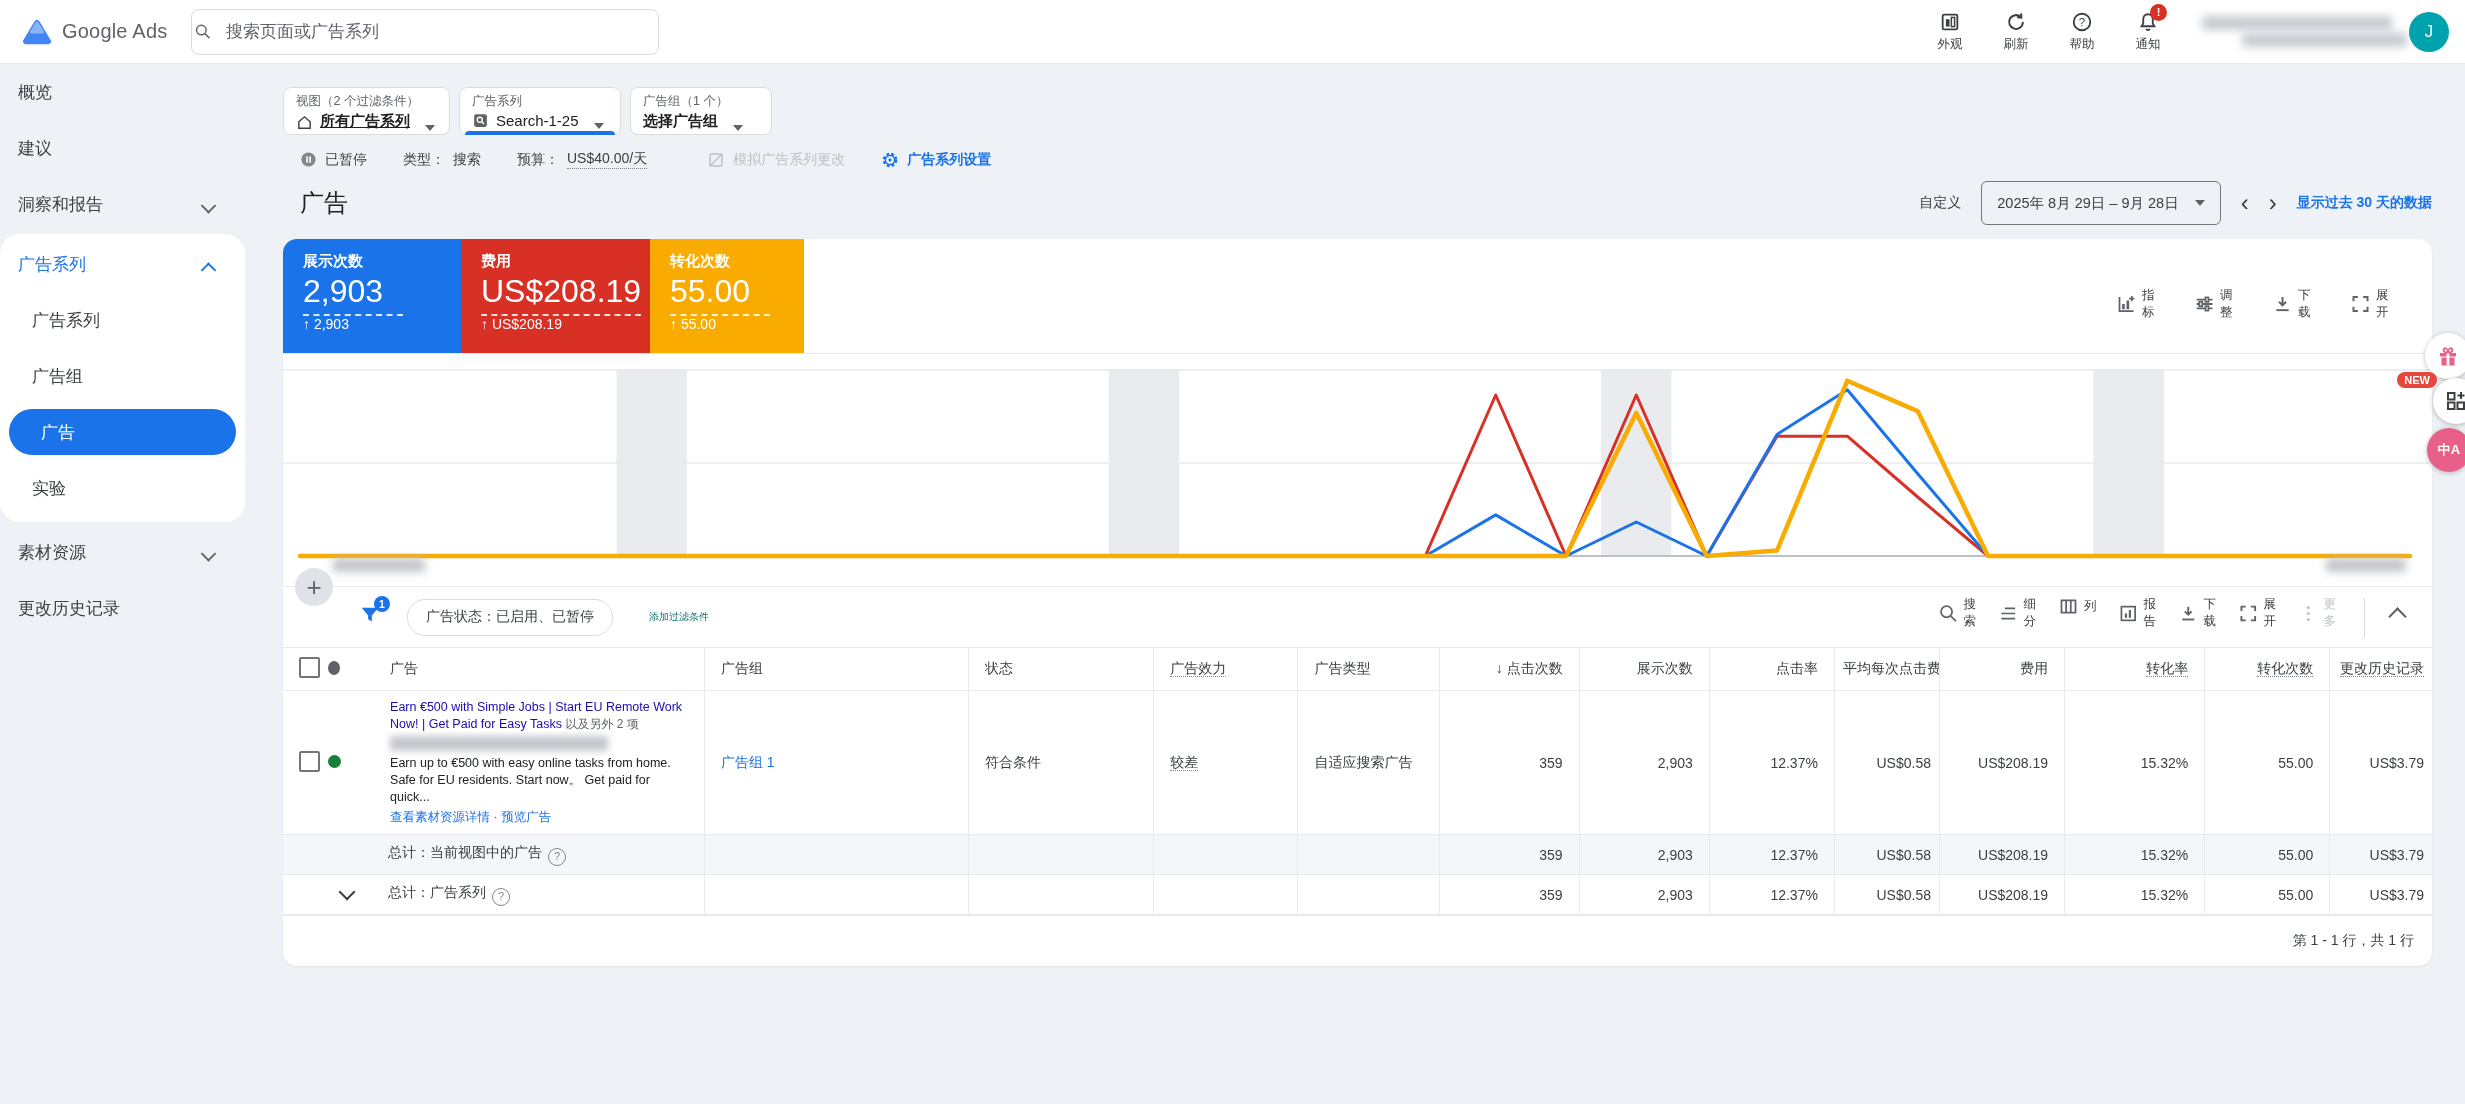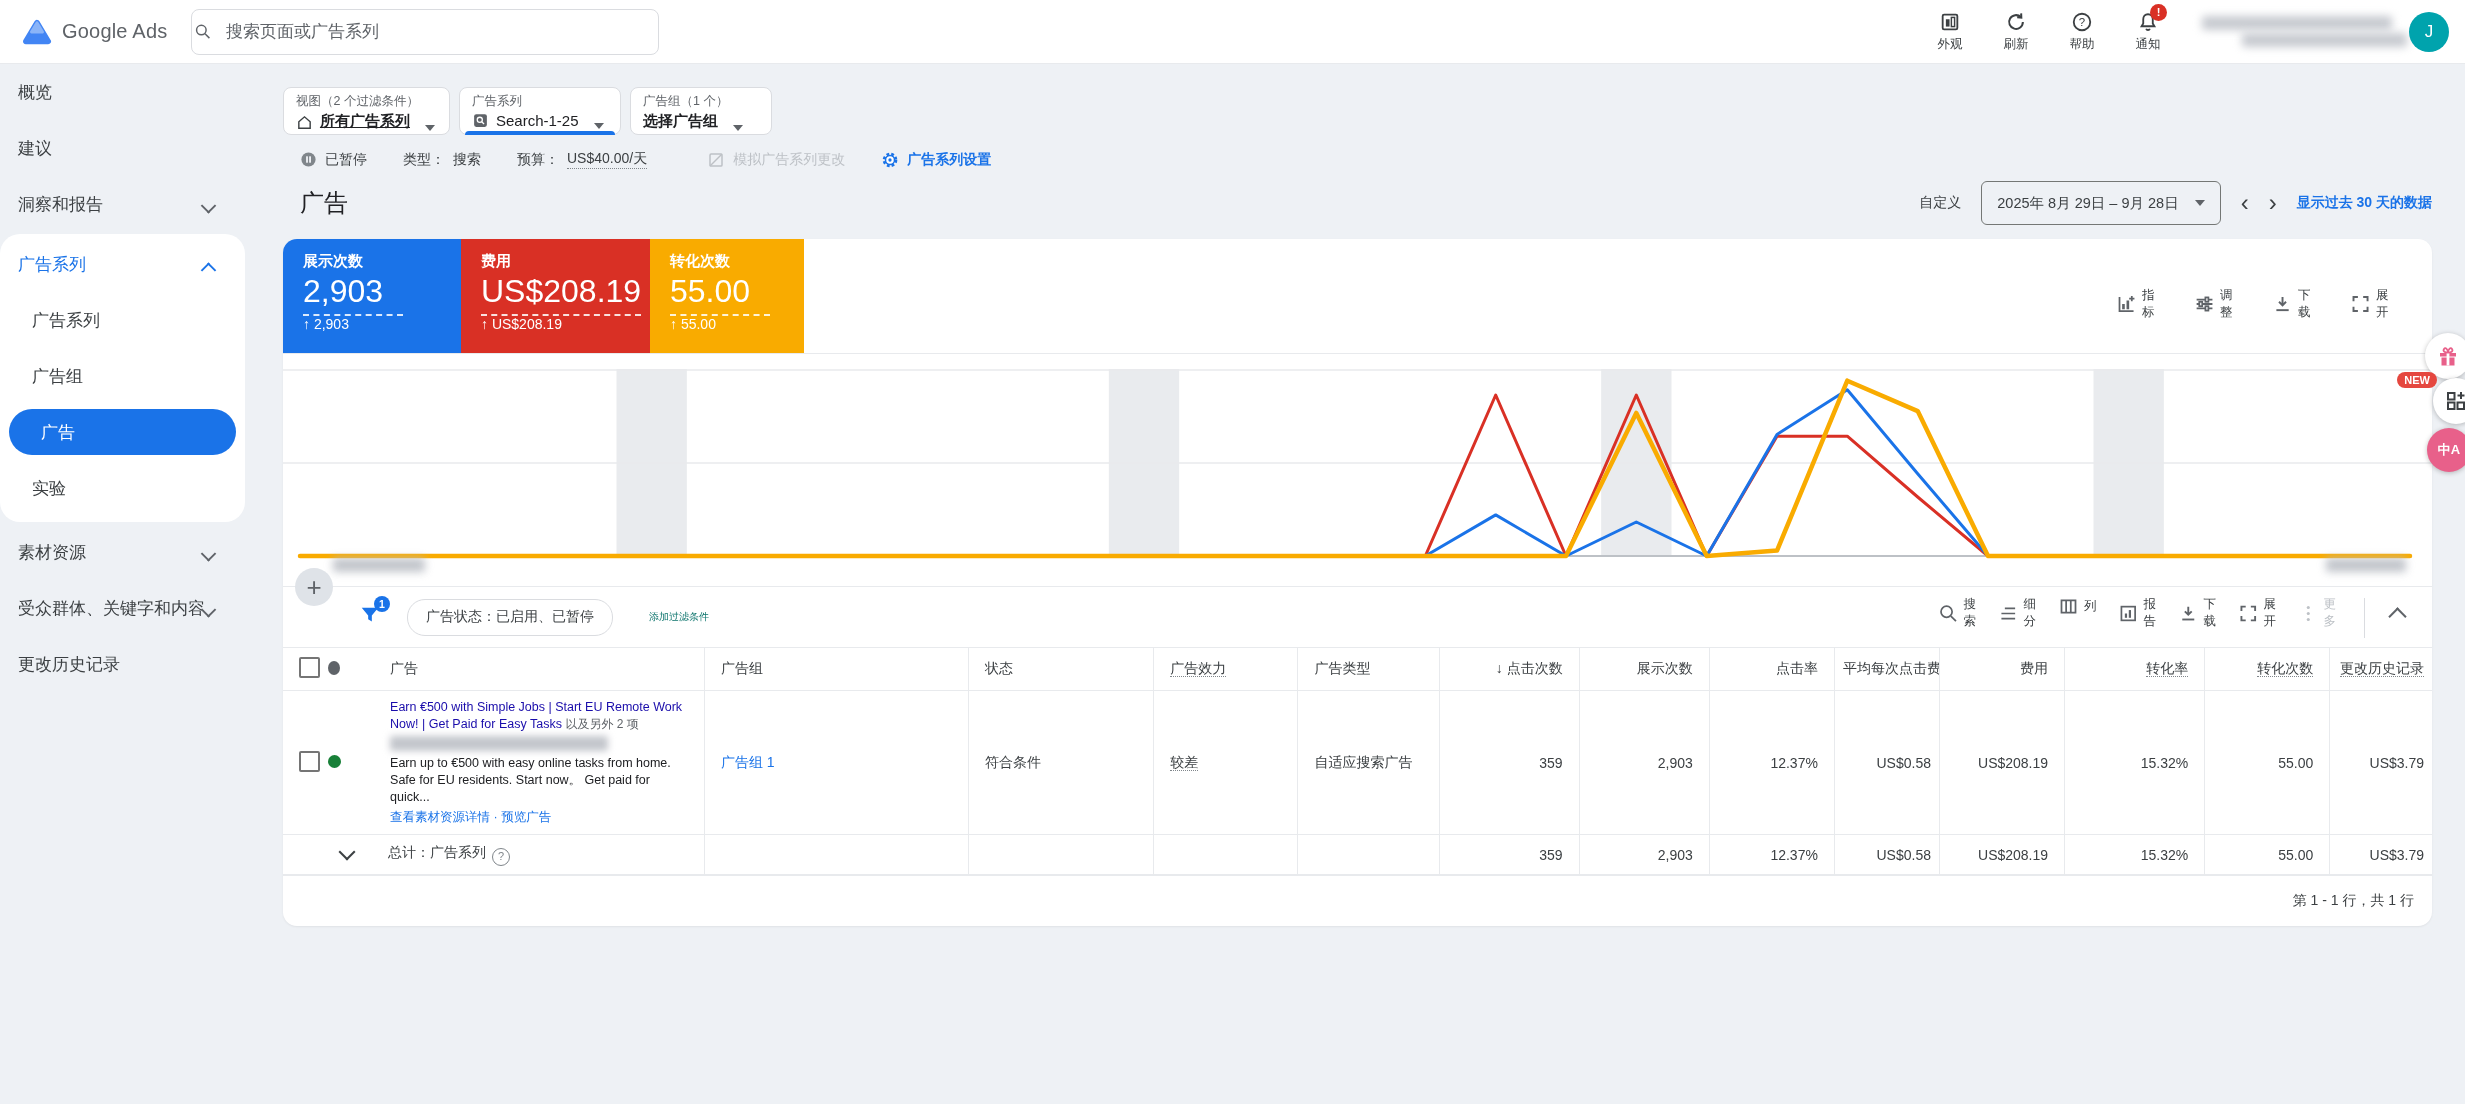--- a/index.html
+++ b/index.html
@@ -212,24 +212,20 @@
         </div>
         <div class="nav-child pill">
           <span>广告</span>
         </div>
         <div class="nav-child">
           <span>实验</span>
         </div>
       </div>
       <div class="nav-item">
         <span>素材资源</span>
-        <span class="nav-chev"><span class="chev down"></span></span>
-      </div>
-      <div class="nav-item">
-        <span>受众群体、关键字和内容</span>
         <span class="nav-chev"><span class="chev down"></span></span>
       </div>
       <div class="nav-item">
         <span>更改历史记录</span>
       </div>
     </div>
 
     <div class="main">
 
       <div class="filters-row">
@@ -502,20 +498,35 @@
             <td class="bl">自适应搜索广告</td>
             <td class="bl num">359</td>
             <td class="bl num">2,903</td>
             <td class="bl num">12.37%</td>
             <td class="bl num" style="padding:0 8px">US$0.58</td>
             <td class="bl num">US$208.19</td>
             <td class="bl num">15.32%</td>
             <td class="bl num">55.00</td>
             <td class="bl num" style="padding:0 8px">US$3.79</td>
           </tr>
+          <tr class="sumrow graybg">
+            <td colspan="3" class="sum-label"><span>总计：当前视图中的广告</span><span class="qmark">?</span></td>
+            <td class="bl"></td>
+                <td class="bl"></td>
+                <td class="bl"></td>
+                <td class="bl"></td>
+            <td class="bl num">359</td>
+            <td class="bl num">2,903</td>
+            <td class="bl num">12.37%</td>
+            <td class="bl num" style="padding:0 8px">US$0.58</td>
+            <td class="bl num">US$208.19</td>
+            <td class="bl num">15.32%</td>
+            <td class="bl num">55.00</td>
+            <td class="bl num" style="padding:0 8px">US$3.79</td>
+          </tr>
           <tr class="sumrow">
             <td colspan="3" class="sum-label"><span class="sum-chev"></span><span>总计：广告系列</span><span class="qmark">?</span></td>
             <td class="bl"></td>
                 <td class="bl"></td>
                 <td class="bl"></td>
                 <td class="bl"></td>
             <td class="bl num">359</td>
             <td class="bl num">2,903</td>
             <td class="bl num">12.37%</td>
             <td class="bl num" style="padding:0 8px">US$0.58</td>

